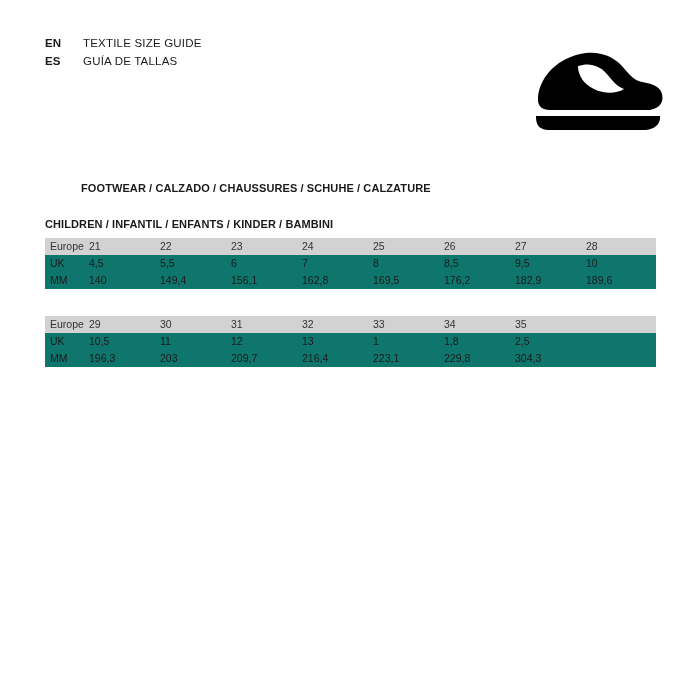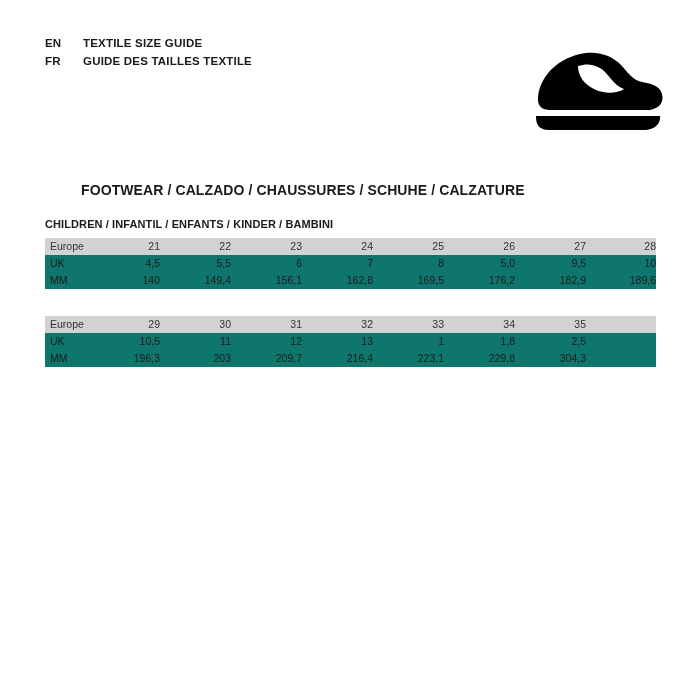--- a/index.html
+++ b/index.html
@@ -42,41 +42,41 @@
     vertical-align: top;
     white-space: nowrap;
   }
   .lang-code {
     width: 38px;
     font-weight: bold;
     letter-spacing: 0.2px;
     color: #1a1a1a;
   }
   .lang-title {
-    font-weight: bold;
+    font-weight: normal;
     letter-spacing: 0.2px;
     color: #1a1a1a;
     margin-left: 33px;
   }
 
   
   .shoe-icon {
     position: absolute;
     left: 520px;
     top: 42px;
     width: 150px;
     height: 95px;
   }
 
   
   .section-title {
     position: absolute;
     left: 45px;
     top: 182px;
-    font-size: 14px;
+    font-size: 11px;
     font-weight: bold;
     letter-spacing: 0.1px;
     color: #1a1a1a;
     padding-left: 36px;
   }
 
   .subsection-title {
     position: absolute;
     left: 45px;
     top: 218px;
@@ -96,21 +96,21 @@
     font-size: 10.5px;
   }
   .size-table.first { top: 238px; }
   .size-table.second { top: 316px; }
 
   .size-table th,
   .size-table td {
     padding: 0;
     height: 17px;
     line-height: 17px;
-    text-align: right;
+    text-align: left;
     font-weight: normal;
     color: #1a1a1a;
   }
   .size-table .row-label {
     text-align: left;
     padding-left: 5px;
     width: 44px;
   }
   .size-table tr.head {
     background: #d2d2d2;
@@ -129,22 +129,22 @@
 <div class="page">
 
   <div class="header">
     <table class="lang-table">
       <tbody>
         <tr>
           <td class="lang-code">EN</td>
           <td class="lang-title">TEXTILE SIZE GUIDE</td>
         </tr>
         <tr>
-          <td class="lang-code">FR</td>
-          <td class="lang-title">GUIDE DES TAILLES TEXTILE</td>
+          <td class="lang-code">ES</td>
+          <td class="lang-title">GUÍA DE TALLAS</td>
         </tr>
       </tbody>
     </table>
   </div>
 
   <div class="shoe-icon">
     <svg viewBox="0 0 150 95" width="150" height="95" xmlns="http://www.w3.org/2000/svg">
       <path fill="#000000" d="M18,58 C18,38 34,18 60,12 C78,8 92,14 100,22 C108,30 112,38 122,40 C132,42 140,44 142,52 C144,60 140,66 130,68 L30,68 C22,68 18,64 18,58 Z"></path>
       <path fill="#ffffff" d="M58,24 C70,20 80,24 86,31 C92,38 96,44 104,47 C96,52 84,52 74,47 C64,42 58,34 58,24 Z"></path>
       <path fill="#000000" d="M16,74 L140,74 C140,74 142,86 126,88 L30,88 C18,88 16,82 16,74 Z"></path>
@@ -178,21 +178,21 @@
         <td>27</td>
         <td>28</td>
       </tr>
       <tr class="stripe">
         <td class="row-label">UK</td>
         <td>4,5</td>
         <td>5,5</td>
         <td>6</td>
         <td>7</td>
         <td>8</td>
-        <td>5,0</td>
+        <td>8,5</td>
         <td>9,5</td>
         <td>10</td>
       </tr>
       <tr class="stripe">
         <td class="row-label">MM</td>
         <td>140</td>
         <td>149,4</td>
         <td>156,1</td>
         <td>162,8</td>
         <td>169,5</td>

